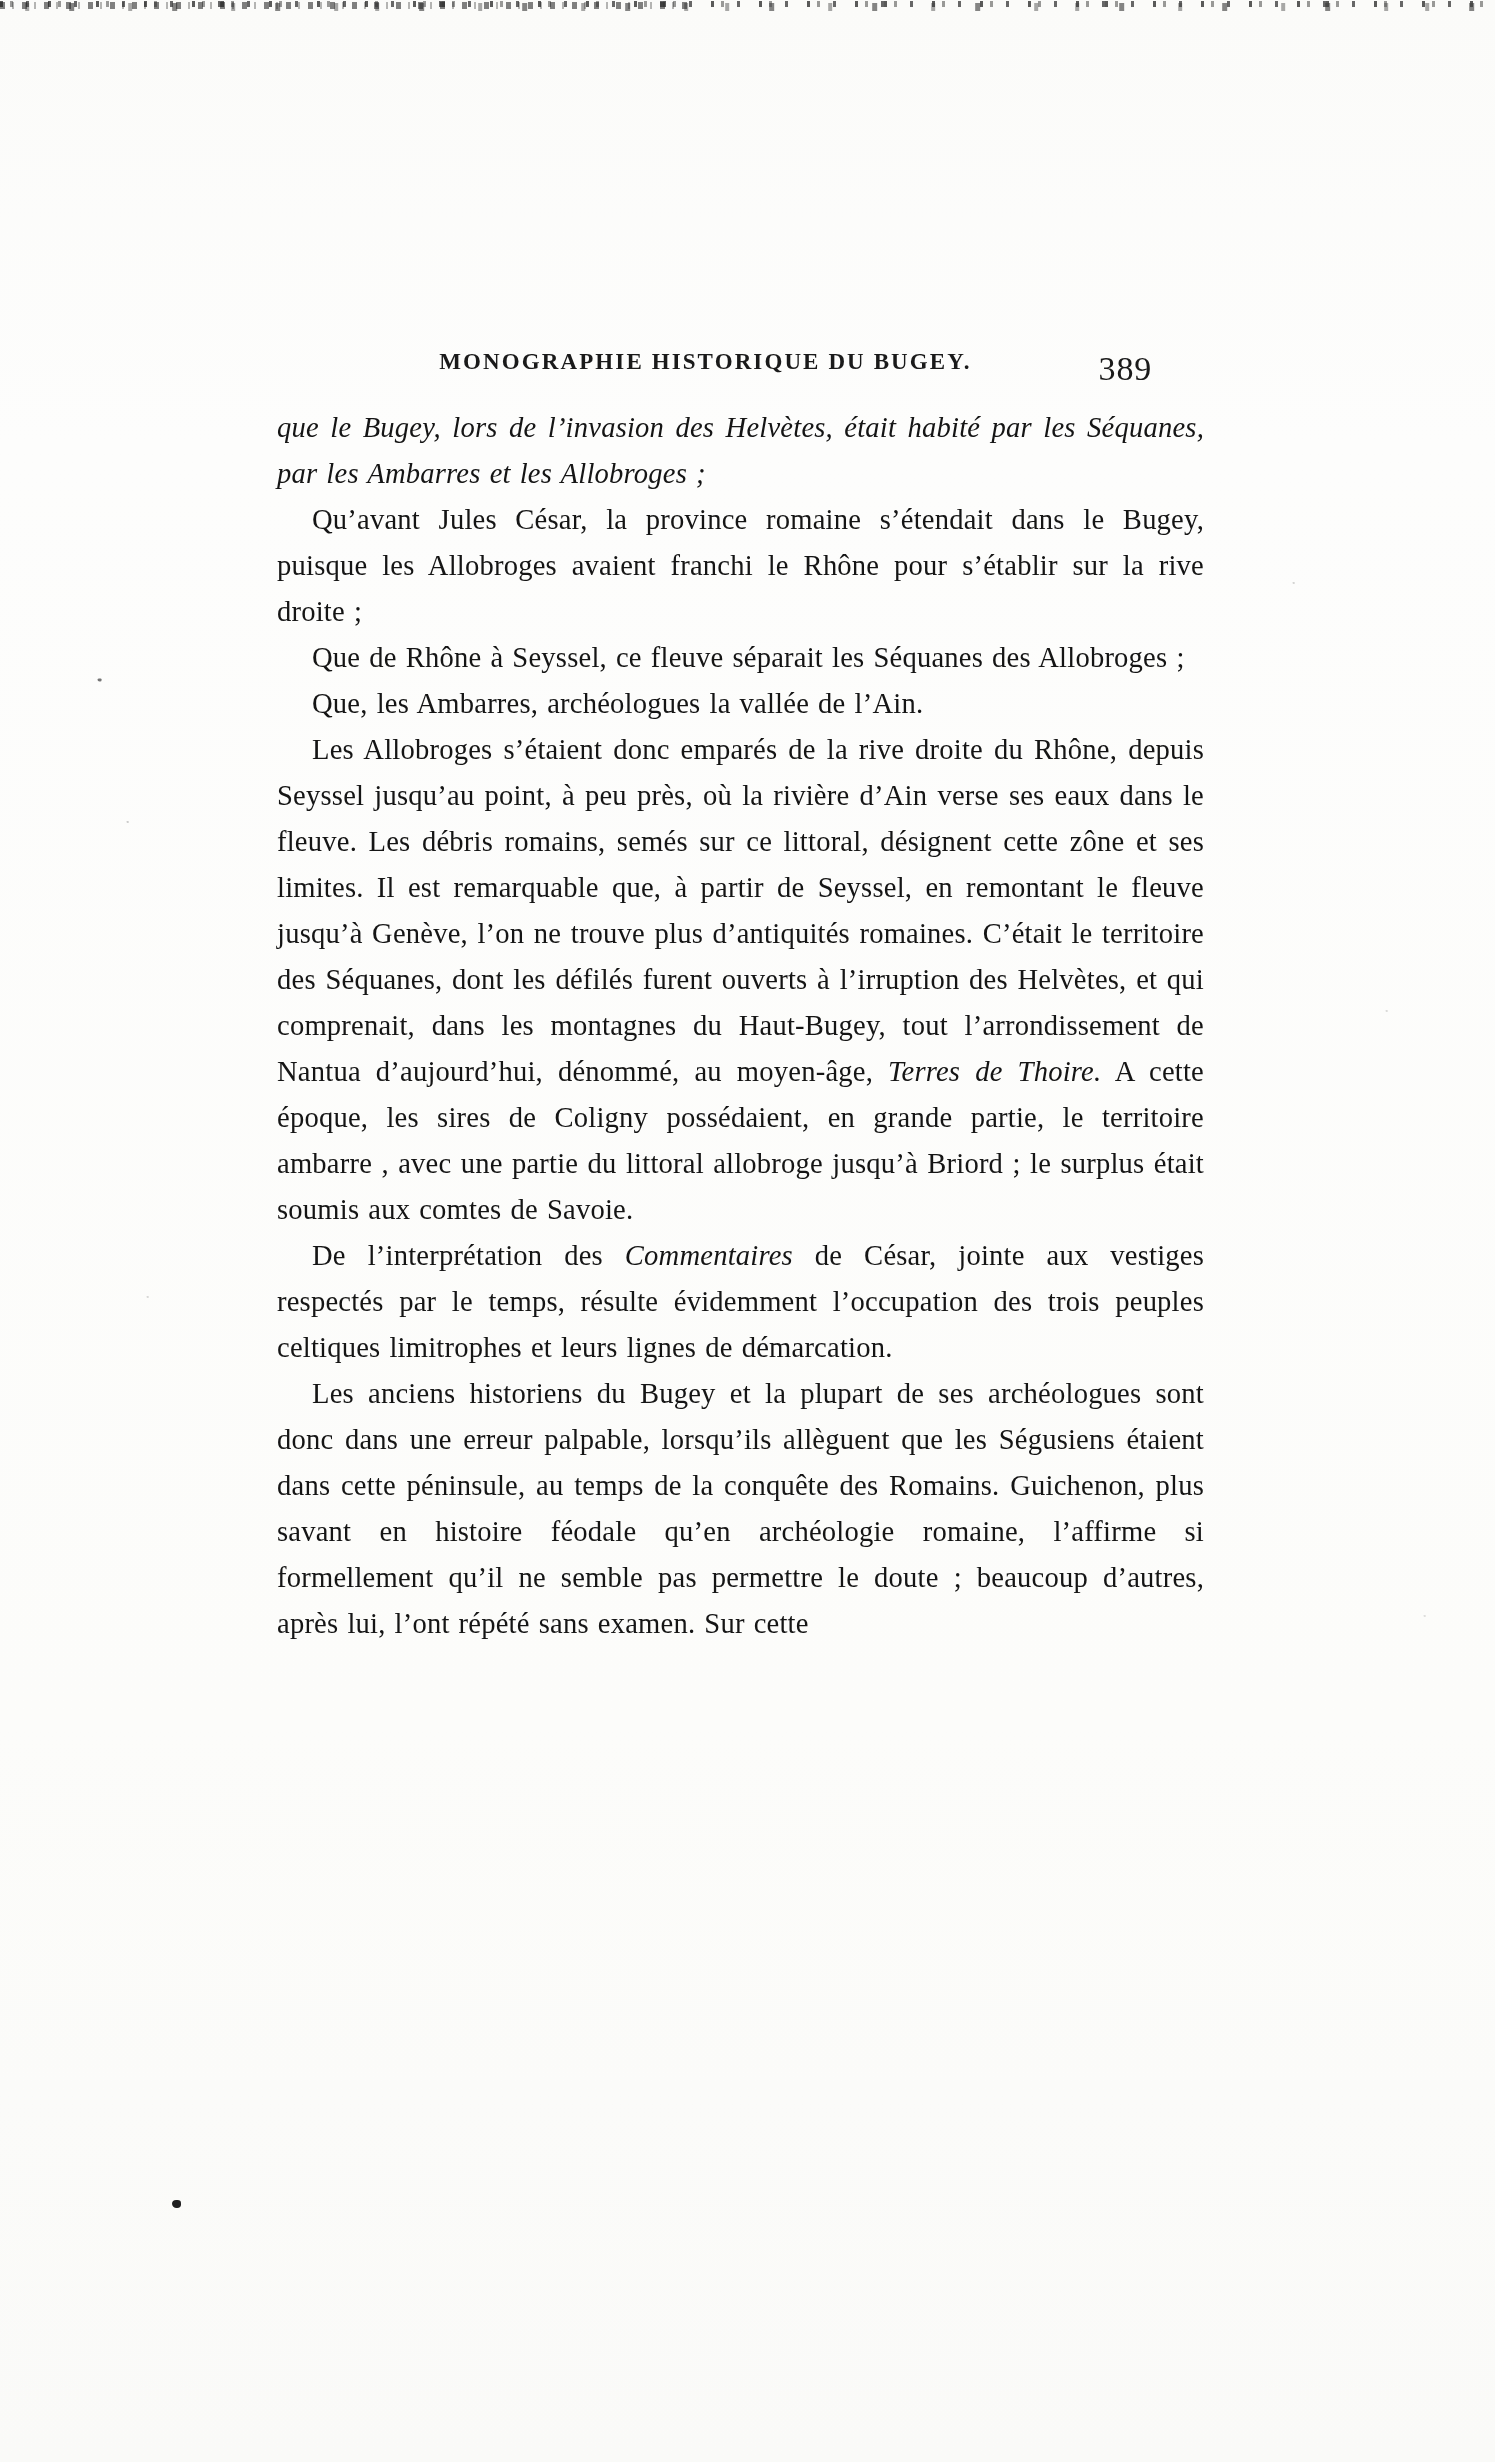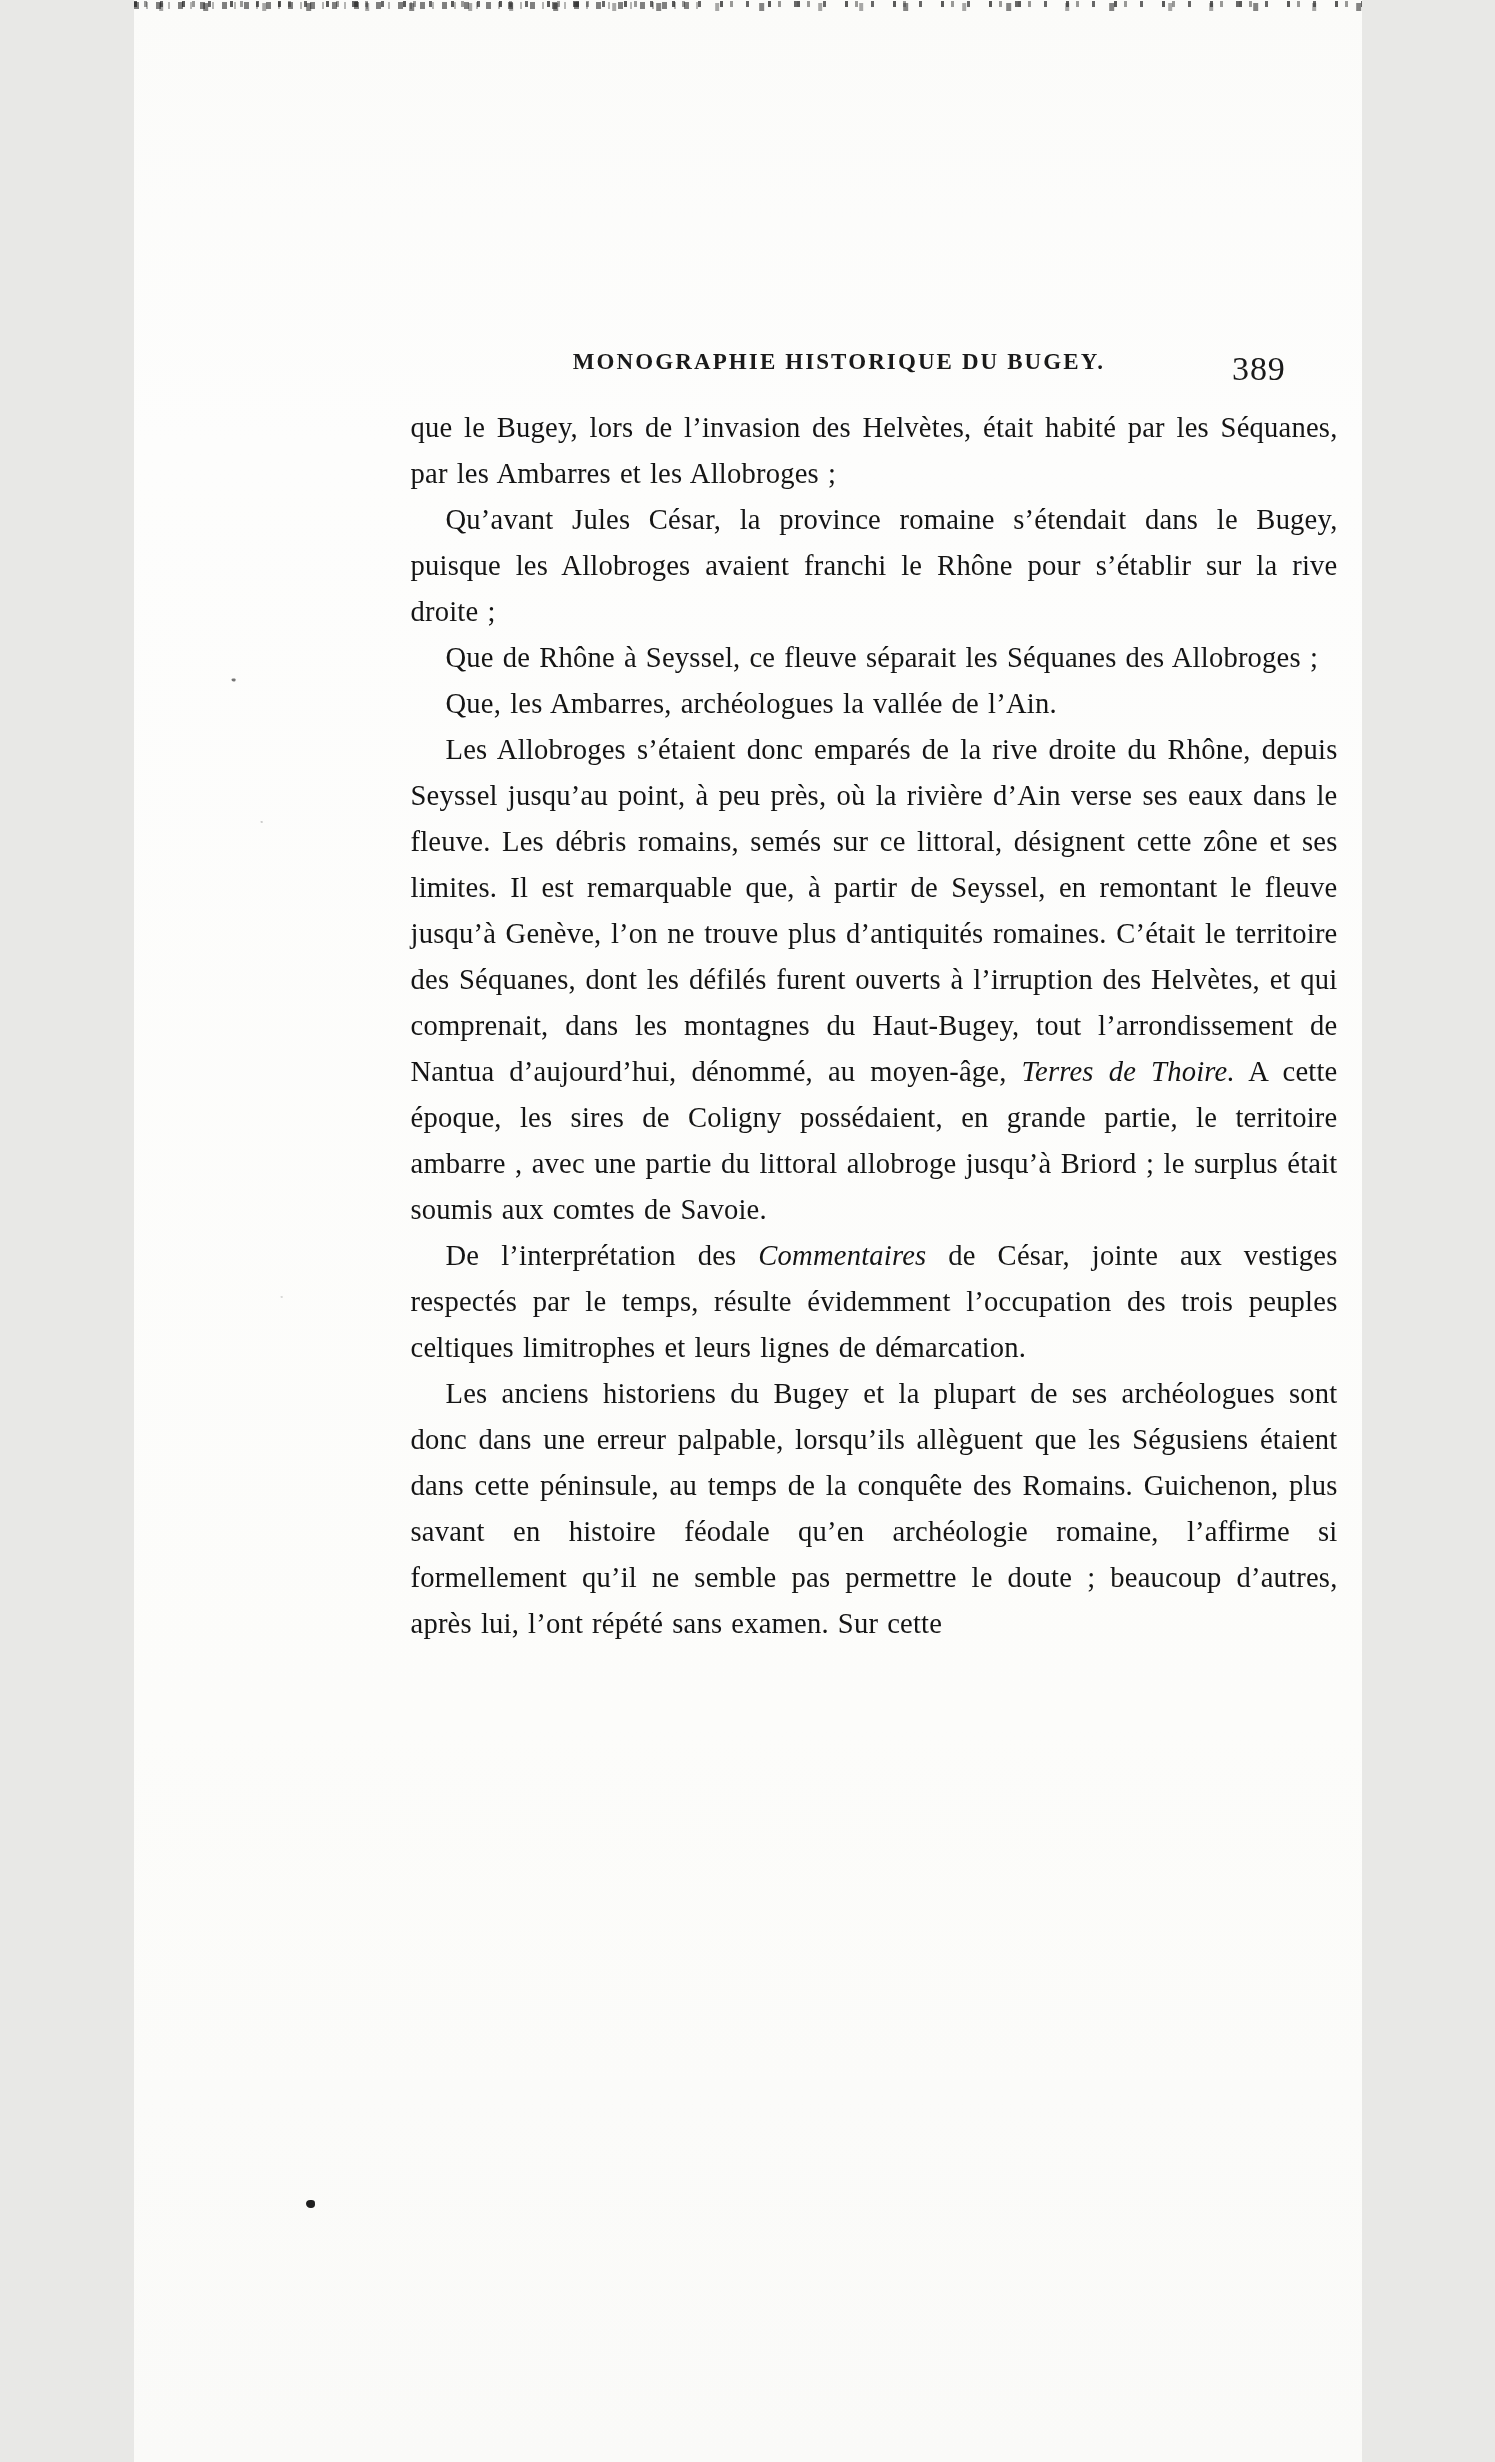--- a/index.html
+++ b/index.html
@@ -2,21 +2,21 @@
 <html style="font-size:13.4px"><head>
 <meta charset="utf-8">
 <style>
   html, body {
     margin: 0;
     padding: 0;
     background: #e8e8e6;
   }
   .scan-page {
     position: relative;
-    width: 1228px;
+    width: 1495px;
     height: 2462px;
     margin: 0 auto;
     background: linear-gradient(180deg, #fbfbf9 0%, #fdfdfc 18%, #fcfcfa 70%, #fafaf8 100%);
     overflow: hidden;
     font-family: "Liberation Serif", "DejaVu Serif", serif;
     color: #151515;
   }
   
   .noise-top {
     position: absolute;
@@ -82,20 +82,21 @@
     text-align: justify;
     letter-spacing: 0.2px;
     word-spacing: 1.7px;
   }
   .para {
     margin: 0;
     text-indent: 35px;
   }
   .para.no-indent {
     text-indent: 0;
+    font-style: italic;
   }
   .italic {
     font-style: italic;
     font-family: Liberation Serif, serif;
   }
   
   .speck {
     position: absolute;
     left: 172px;
     top: 2200px;

